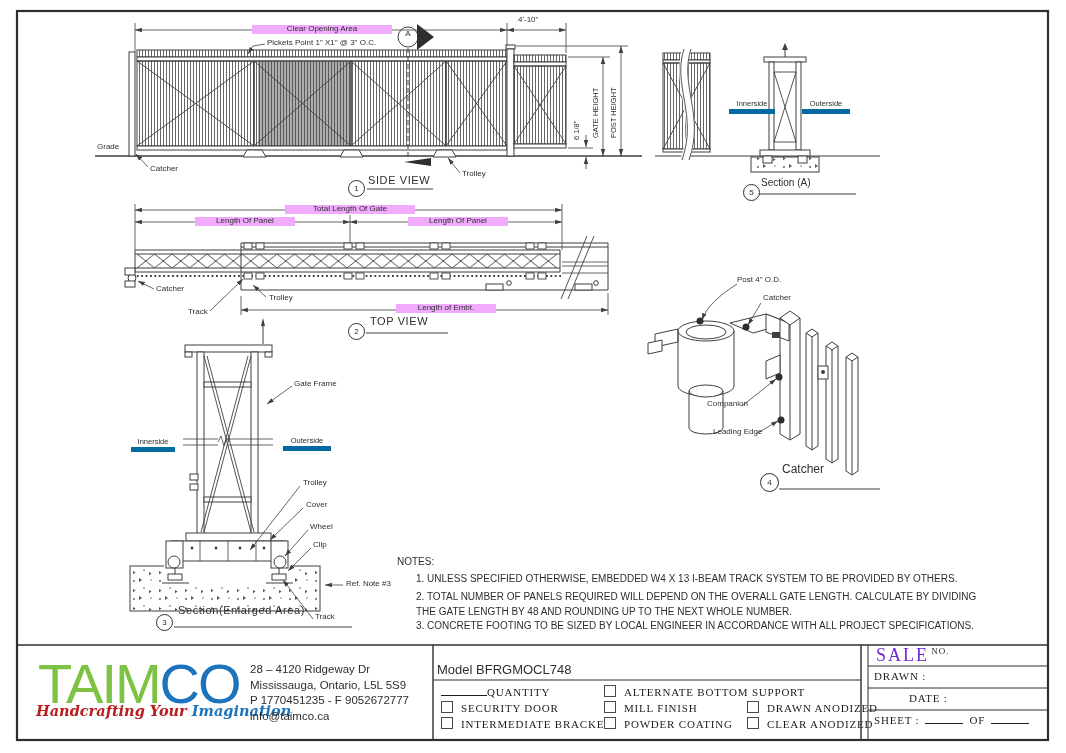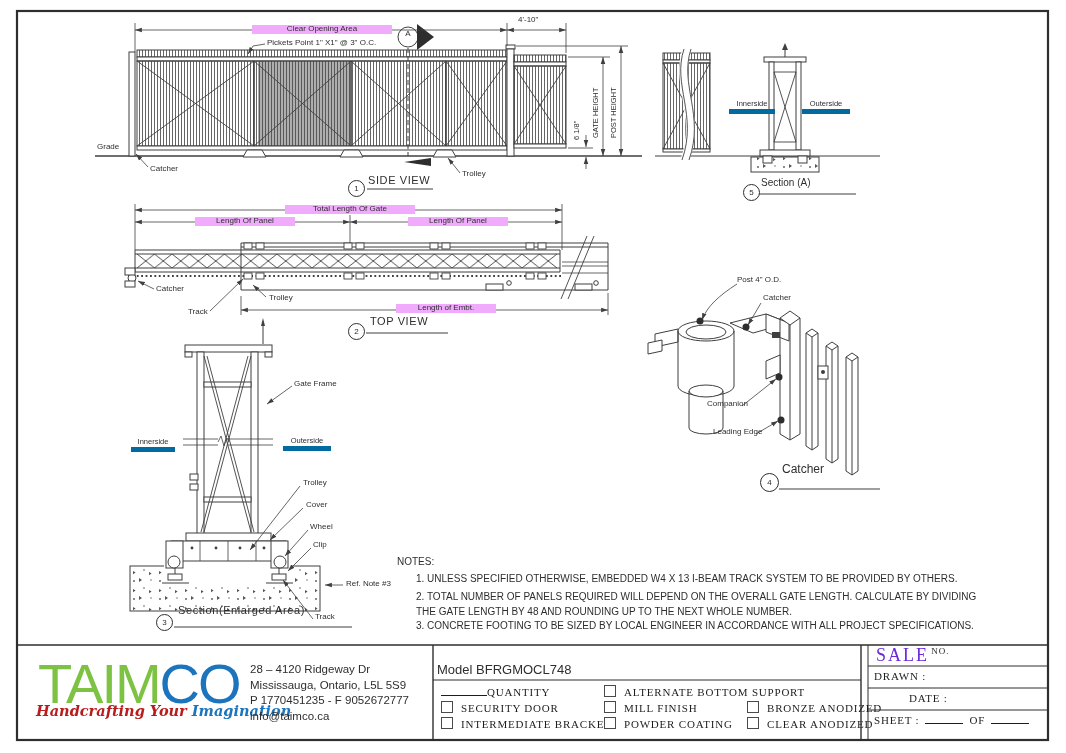--- a/index.html
+++ b/index.html
@@ -407,21 +407,21 @@
     <div>info@taimco.ca</div>
   </div>
   <div class="lbl p-dt2">Model BFRGMOCL748</div>
 
   <div class="lbl ser p-qty"><span class="blank"></span><span>QUANTITY</span></div>
   <div class="lbl ser p-cb-sd"><span class="cb"></span><span>SECURITY DOOR</span></div>
   <div class="lbl ser p-cb-ib"><span class="cb"></span><span>INTERMEDIATE BRACKET</span></div>
   <div class="lbl ser p-cb-abs"><span class="cb"></span><span>ALTERNATE BOTTOM SUPPORT</span></div>
   <div class="lbl ser p-cb-mf"><span class="cb"></span><span>MILL FINISH</span></div>
   <div class="lbl ser p-cb-pc"><span class="cb"></span><span>POWDER COATING</span></div>
-  <div class="lbl ser p-cb-ba"><span class="cb"></span><span>BRONZE ANODIZED</span></div>
+  <div class="lbl ser p-cb-ba"><span class="cb"></span><span>DRAWN ANODIZED</span></div>
   <div class="lbl ser p-cb-ca"><span class="cb"></span><span>CLEAR ANODIZED</span></div>
 
   <div class="lbl p-sale"><span class="sale-big">SALE</span> <span class="sale-no">NO.</span></div>
   <div class="lbl ser p-drawn">DRAWN :</div>
   <div class="lbl ser p-date">DATE :</div>
   <div class="lbl ser p-sheet"><span>SHEET :</span><span class="blank2"></span><span>OF</span><span class="blank2"></span></div>
 
 </div>
 
 </body></html>

